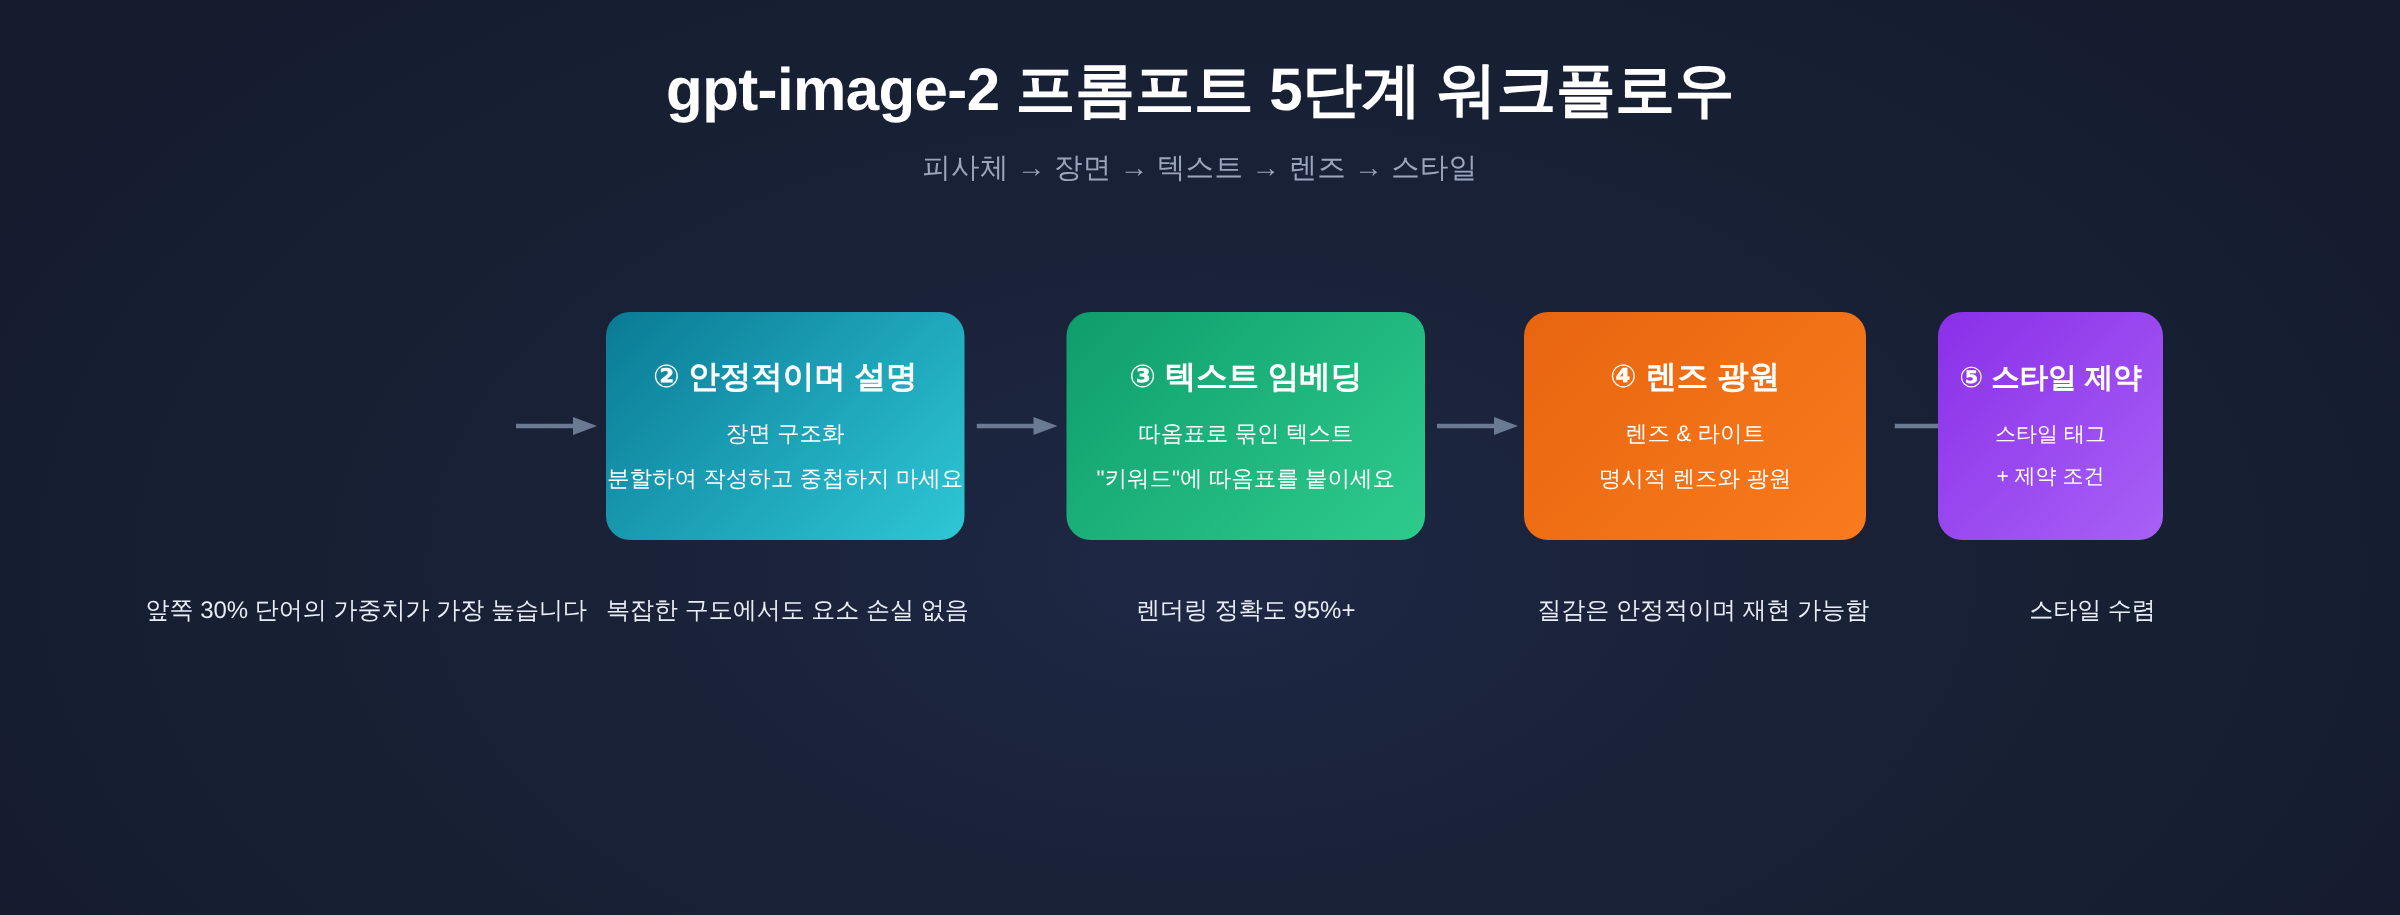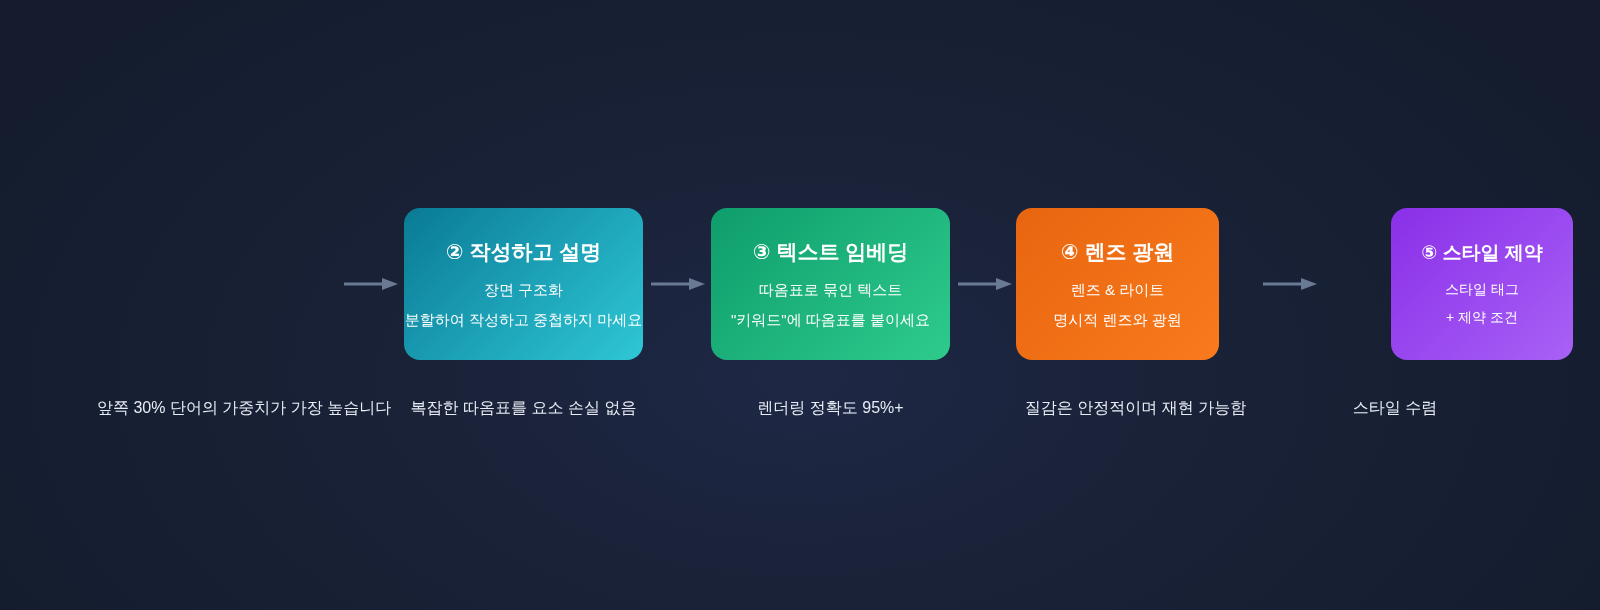--- a/index.html
+++ b/index.html
@@ -89,22 +89,22 @@
     font-weight: normal;
     color: #ffffff;
     white-space: nowrap;
     line-height: 1.2;
   }
 
   
   .card-1 { left: 97px;   width: 239px; background: linear-gradient(135deg, #2a46c6 0%, #3076df 100%); }
   .card-2 { left: 404px;  width: 239px; background: linear-gradient(135deg, #0a7a95 0%, #2ec7d6 100%); }
   .card-3 { left: 711px;  width: 239px; background: linear-gradient(135deg, #0e9d6c 0%, #2ecb8c 100%); }
-  .card-4 { left: 1016px; width: 203px; background: linear-gradient(135deg, #e8650f 0%, #f97b1d 100%); }
-  .card-5 { left: 1391px; width: 182px; background: linear-gradient(135deg, #8a2fe8 0%, #a861f6 100%); }
+  .card-4 { left: 1016px; width: 228px; background: linear-gradient(135deg, #e8650f 0%, #f97b1d 100%); }
+  .card-5 { left: 1292px; width: 150px; background: linear-gradient(135deg, #8a2fe8 0%, #a861f6 100%); }
 
   .card-5 .card-title { font-size: 19px; }
   .card-5 .card-sub,
   .card-5 .card-detail { font-size: 14px; }
 
   
   .arrow {
     position: absolute;
     top: 76px;
     height: 14px;
@@ -151,31 +151,35 @@
     font-weight: normal;
     color: #3a4767;
     letter-spacing: 0.1px;
   }
 </style>
 </head>
 <body>
 
 <div class="canvas">
 
+  <div class="header">
+    <h1 class="page-title">gpt-image-2 프롬프트 5단계 워크플로우</h1>
+    <p class="page-subtitle">피사체 → 장면 → 텍스트 → 렌즈 → 스타일</p>
+  </div>
 
   <div class="flow">
 
 
     <svg class="arrow arrow-1" viewBox="0 0 54 14">
       <line x1="0" y1="7" x2="40" y2="7" stroke="#6b7a93" stroke-width="3"></line>
       <polygon points="38,1 54,7 38,13" fill="#6b7a93"></polygon>
     </svg>
 
     <div class="step-card card-2">
-      <div class="card-title">② 작성하고 설명</div>
+      <div class="card-title">② 안정적이며 설명</div>
       <div class="card-sub">장면 구조화</div>
       <div class="card-detail">분할하여 작성하고 중첩하지 마세요</div>
     </div>
 
     <svg class="arrow arrow-2" viewBox="0 0 54 14">
       <line x1="0" y1="7" x2="40" y2="7" stroke="#6b7a93" stroke-width="3"></line>
       <polygon points="38,1 54,7 38,13" fill="#6b7a93"></polygon>
     </svg>
 
     <div class="step-card card-3">
@@ -203,20 +207,20 @@
     <div class="step-card card-5">
       <div class="card-title">⑤ 스타일 제약</div>
       <div class="card-sub">스타일 태그</div>
       <div class="card-detail">+ 제약 조건</div>
     </div>
 
   </div>
 
   <div class="captions">
     <div class="caption cap-1">앞쪽 30% 단어의 가중치가 가장 높습니다</div>
-    <div class="caption cap-2">복잡한 따옴표를 요소 손실 없음</div>
+    <div class="caption cap-2">복잡한 구도에서도 요소 손실 없음</div>
     <div class="caption cap-3">렌더링 정확도 95%+</div>
     <div class="caption cap-4">질감은 안정적이며 재현 가능함</div>
     <div class="caption cap-5">스타일 수렴</div>
   </div>
 
 
 </div>
 
 </body></html>

